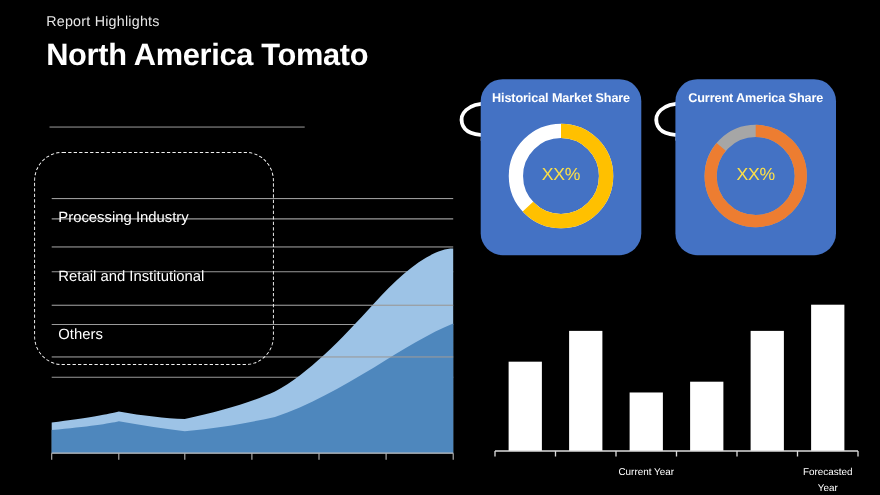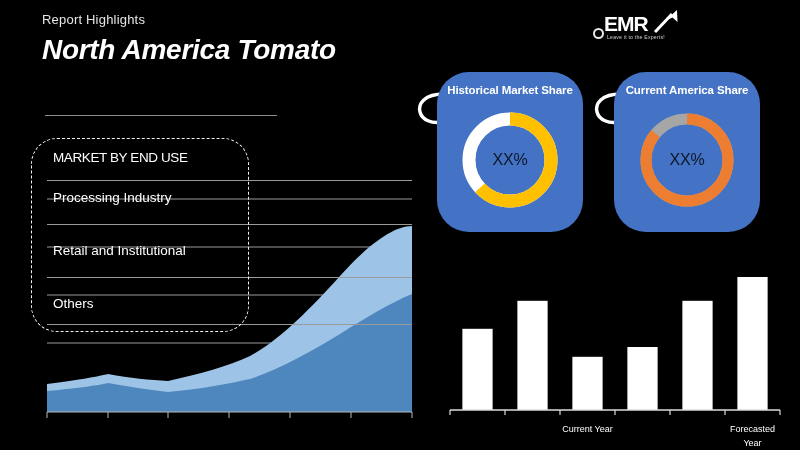--- a/index.html
+++ b/index.html
@@ -32,21 +32,20 @@
     font-weight: 400;
   }
   .title-main {
     position: absolute;
     left: 42px; top: 31px;
     font-size: 28px;
     font-weight: bold;
     color: #ffffff;
     letter-spacing: -0.3px;
     line-height: 1.1;
-    font-style: italic;
   }
   .title-sub {
     position: absolute;
     left: 42px; top: 66px;
     font-size: 28px;
     font-weight: bold;
     letter-spacing: -0.3px;
     line-height: 1.1;
   }
   .title-rule {
@@ -127,21 +126,21 @@
     left: 0; top: 180px;
     width: 430px; height: 235px;
   }
 
   
   .card {
     position: absolute;
     top: 68px;
     width: 146px; height: 160px;
     background: #4472c4;
-    border-radius: 32px;
+    border-radius: 20px;
   }
   .card-hist { left: 437px; }
   .card-curr { left: 614px; }
   .card-title {
     position: absolute;
     top: 12px; left: 0; right: 0;
     text-align: center;
     font-size: 11.5px;
     font-weight: bold;
     color: #ffffff;
@@ -152,21 +151,21 @@
     left: 50%; top: 36px;
     transform: translateX(-50%);
     width: 104px; height: 104px;
   }
   .donut-label {
     position: absolute;
     left: 0; right: 0; top: 50%;
     transform: translateY(-50%);
     text-align: center;
     font-size: 16px;
-    color: #0f172a;
+    color: #fde047;
     letter-spacing: -0.2px;
   }
   .connector {
     position: absolute;
     top: 84px;
     width: 46px; height: 46px;
   }
   .conn-1 { left: 414px; }
   .conn-2 { left: 591px; }
 
@@ -187,29 +186,20 @@
 </style>
 </head>
 <body>
 
 <div class="stage">
 
   <div class="kicker">Report Highlights</div>
   <div class="title-main">North America Tomato</div>
   <div class="title-rule"></div>
 
-  <div class="logo">
-    <div class="logo-ring"></div>
-    <div class="logo-word">EMR</div>
-    <div class="logo-tag">Leave it to the Experts!</div>
-    <svg class="logo-arrow" width="28" height="26" viewBox="0 0 28 26">
-      <path d="M3 24 L20 6" stroke="#ffffff" stroke-width="3" fill="none"></path>
-      <path d="M25 2 L25.5 14 L20.5 9.5 L13 13 Z" fill="#ffffff"></path>
-    </svg>
-  </div>
 
   <svg class="area-chart" viewBox="0 0 430 235" preserveAspectRatio="none">
 
     <g>
       <line x1="47" y1="15" x2="412" y2="15" stroke="#9a9a9a" stroke-width="1"></line>
       <line x1="47" y1="63" x2="412" y2="63" stroke="#9a9a9a" stroke-width="1"></line>
       <line x1="47" y1="111" x2="412" y2="111" stroke="#9a9a9a" stroke-width="1"></line>
       <line x1="47" y1="159" x2="412" y2="159" stroke="#9a9a9a" stroke-width="1"></line>
     </g>
 
@@ -231,21 +221,20 @@
       <line x1="351" y1="228" x2="351" y2="234"></line>
       <line x1="412" y1="228" x2="412" y2="234"></line>
     </g>
   </svg>
 
   <div class="enduse-line" style="top:176px;"></div>
   <div class="enduse-line" style="top:220px;"></div>
   <div class="enduse-line" style="top:273px;"></div>
   <div class="enduse-line" style="top:320px;"></div>
 
-  <div class="enduse-title">MARKET BY END USE</div>
   <div class="enduse-row" style="top:186px;">Processing Industry</div>
   <div class="enduse-row" style="top:239px;">Retail and Institutional</div>
   <div class="enduse-row" style="top:292px;">Others</div>
 
   <div class="enduse-box"></div>
 
   <svg class="connector conn-1" viewBox="0 0 46 46">
     <path d="M30 6 C10 6, 4 16, 6 24 C8 32, 18 36, 28 34" stroke="#ffffff" stroke-width="3.4" fill="none" stroke-linecap="round"></path>
     <path d="M24 27 L34 34 L23 40 Z" fill="#ffffff"></path>
   </svg>

